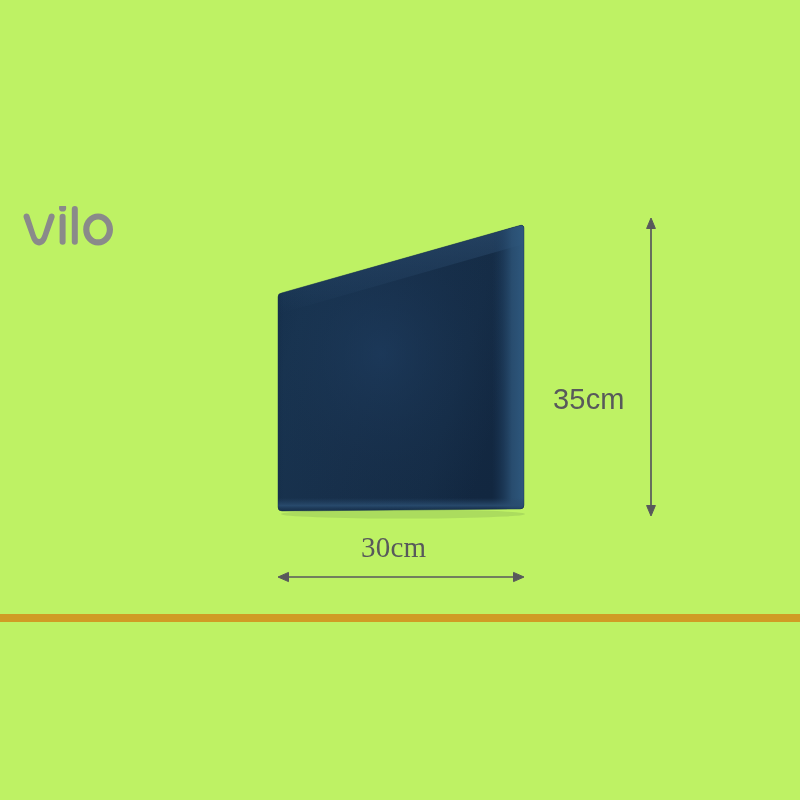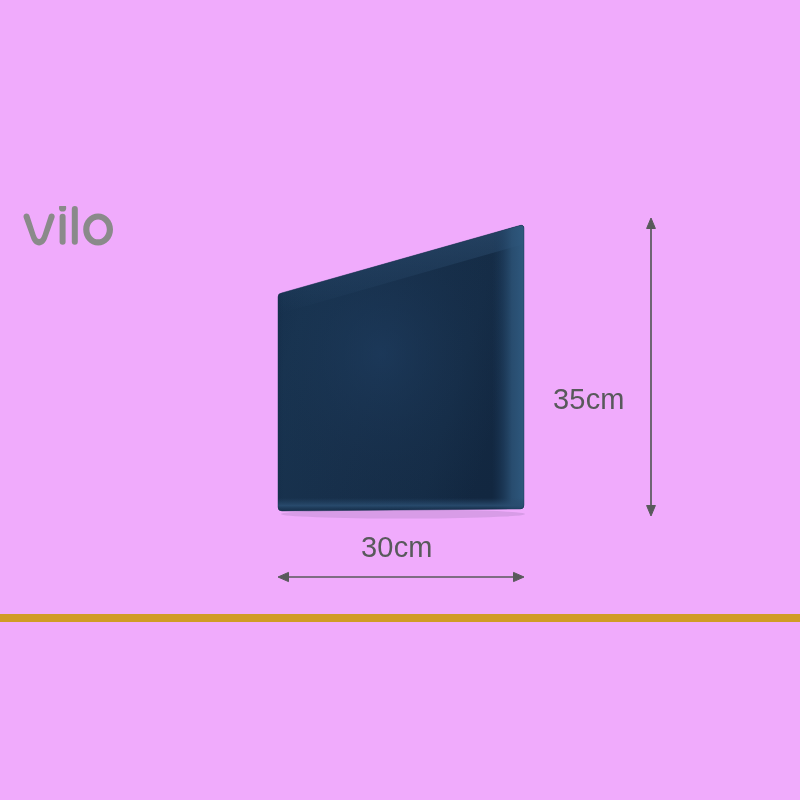--- a/index.html
+++ b/index.html
@@ -47,20 +47,21 @@
     white-space: nowrap;
     font-family: "Liberation Sans", sans-serif;
   }
   #height-dimension-label {
     left: 553px;
     top: 383px;
   }
   #width-dimension-label {
     left: 361px;
     top: 531px;
+    font-family: Liberation Serif, serif;
   }
   #height-dimension-line {
     position: absolute;
     left: 636px;
     top: 214px;
     width: 30px;
     height: 306px;
   }
   #width-dimension-line {
     position: absolute;
@@ -75,21 +76,21 @@
     position: absolute;
     left: 0;
     top: 614px;
     width: 800px;
     height: 8px;
   }
 </style>
 </head>
 <body style="background: rgb(255, 255, 255);">
 
-<div id="stage" style="background: #f0abfc;">
+<div id="stage" style="background: #bef264;">
 
   <div id="brand-logo">
     <svg width="110" height="48" viewBox="0 0 110 48" aria-hidden="true">
       <g fill="#8a8a8a">
 
         <path d="M3.5,10.5
                  C3.5,8.9 4.9,7.6 6.6,7.6
                  C7.9,7.6 9.0,8.4 9.4,9.6
                  L15.6,28.4
                  C16.5,31.1 17.6,33.0 19.1,33.0

